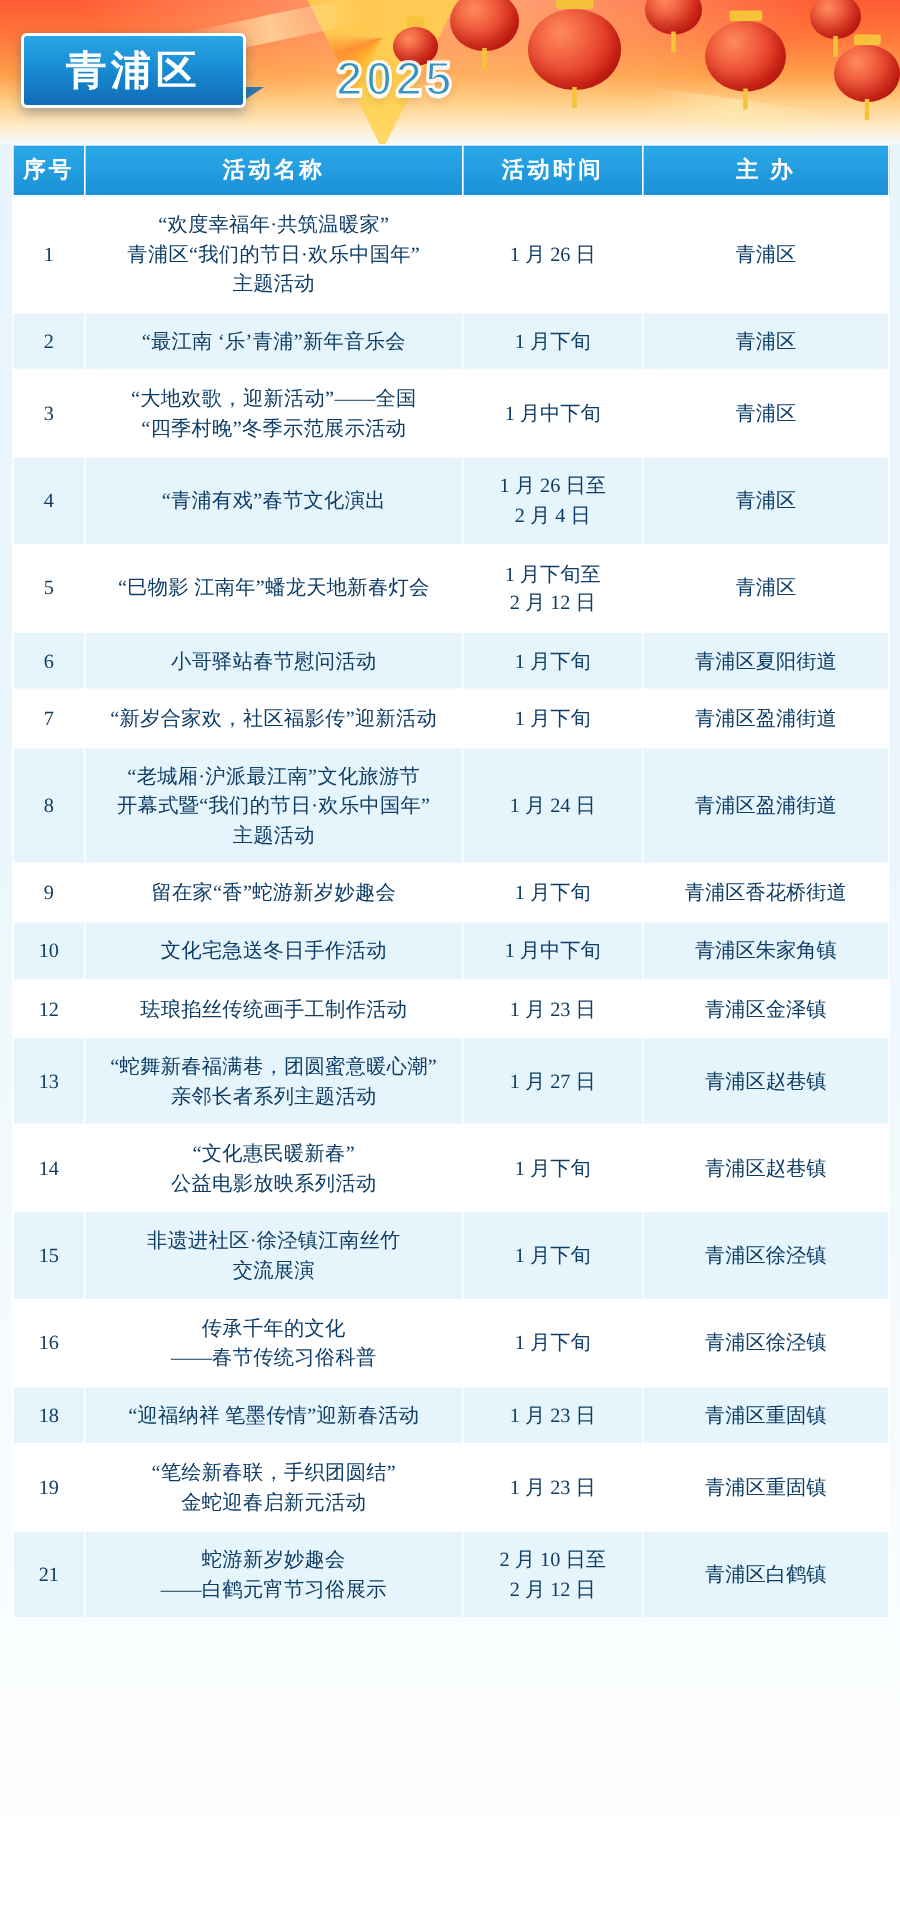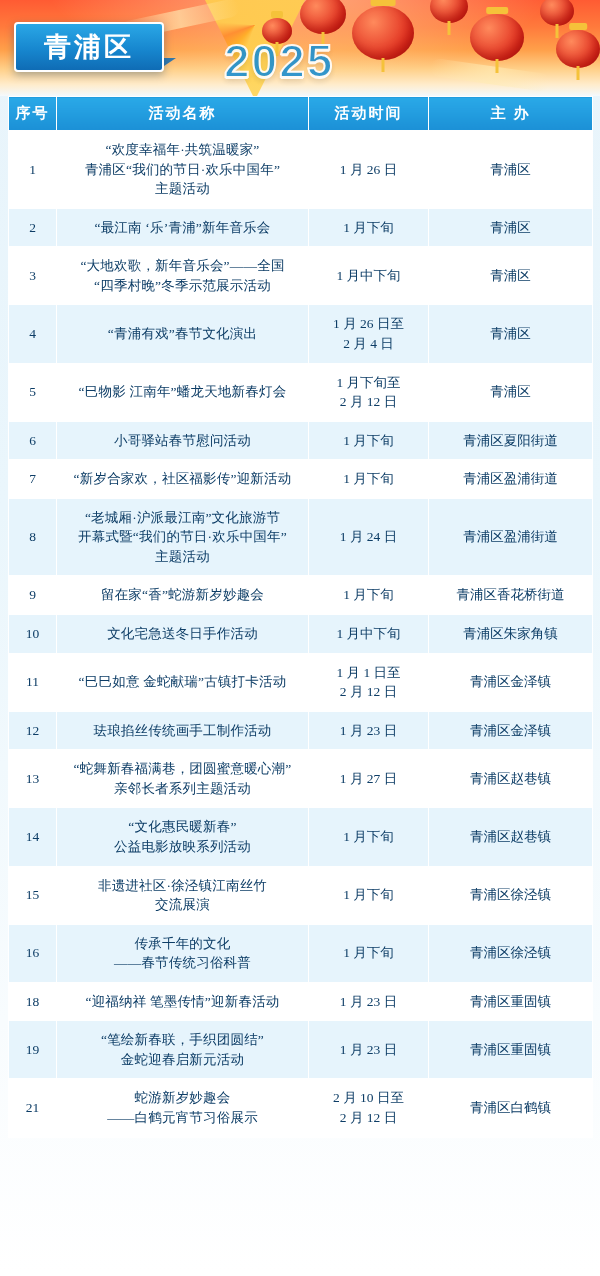--- a/index.html
+++ b/index.html
@@ -63,21 +63,21 @@
   .ribbon {
     position: absolute; width: 120px; height: 18px; border-radius: 9px;
     background: linear-gradient(90deg, rgba(255,255,255,.0), rgba(255,235,180,.65), rgba(255,255,255,.0));
     transform: rotate(-12deg);
   }
   .r1 { left: 120px; top: 10px; }
   .r2 { left: 430px; top: 66px; transform: rotate(8deg); }
 
   .year-text {
     position: absolute; left: 224px; top: 34px;
-    font-size: 46px; font-weight: bold; letter-spacing: 2px;
+    font-size: 32px; font-weight: bold; letter-spacing: 2px;
     color: #1d8fd1;
     -webkit-text-stroke: 2px #ffffff;
     text-shadow: 0 2px 0 #ffffff, 0 4px 6px rgba(0,0,0,.15);
     opacity: .9;
   }
 
   
   .plaque {
     position: absolute; left: 14px; top: 22px;
     min-width: 150px; height: 50px;
@@ -193,21 +193,21 @@
           </tr>
           <tr>
             <td class="num">2</td>
             <td class="name">“最江南 ‘乐’青浦”新年音乐会</td>
             <td class="time">1 月下旬</td>
             <td class="org">青浦区</td>
           </tr>
           <tr>
             <td class="num">3</td>
             <td class="name">
-              <span class="cell-line">“大地欢歌，新年音乐会”——全国</span>
+              <span class="cell-line">“大地欢歌，迎新活动”——全国</span>
               <span class="cell-line">“四季村晚”冬季示范展示活动</span>
             </td>
             <td class="time">1 月中下旬</td>
             <td class="org">青浦区</td>
           </tr>
           <tr>
             <td class="num">4</td>
             <td class="name">“青浦有戏”春节文化演出</td>
             <td class="time"><span class="cell-line">1 月 26 日至</span><span class="cell-line">2 月 4 日</span></td>
             <td class="org">青浦区</td>
@@ -246,26 +246,20 @@
             <td class="time">1 月下旬</td>
             <td class="org">青浦区香花桥街道</td>
           </tr>
           <tr>
             <td class="num">10</td>
             <td class="name">文化宅急送冬日手作活动</td>
             <td class="time">1 月中下旬</td>
             <td class="org">青浦区朱家角镇</td>
           </tr>
           <tr>
-            <td class="num">11</td>
-            <td class="name">“巳巳如意 金蛇献瑞”古镇打卡活动</td>
-            <td class="time"><span class="cell-line">1 月 1 日至</span><span class="cell-line">2 月 12 日</span></td>
-            <td class="org">青浦区金泽镇</td>
-          </tr>
-          <tr>
             <td class="num">12</td>
             <td class="name">珐琅掐丝传统画手工制作活动</td>
             <td class="time">1 月 23 日</td>
             <td class="org">青浦区金泽镇</td>
           </tr>
           <tr>
             <td class="num">13</td>
             <td class="name">
               <span class="cell-line">“蛇舞新春福满巷，团圆蜜意暖心潮”</span>
               <span class="cell-line">亲邻长者系列主题活动</span>

